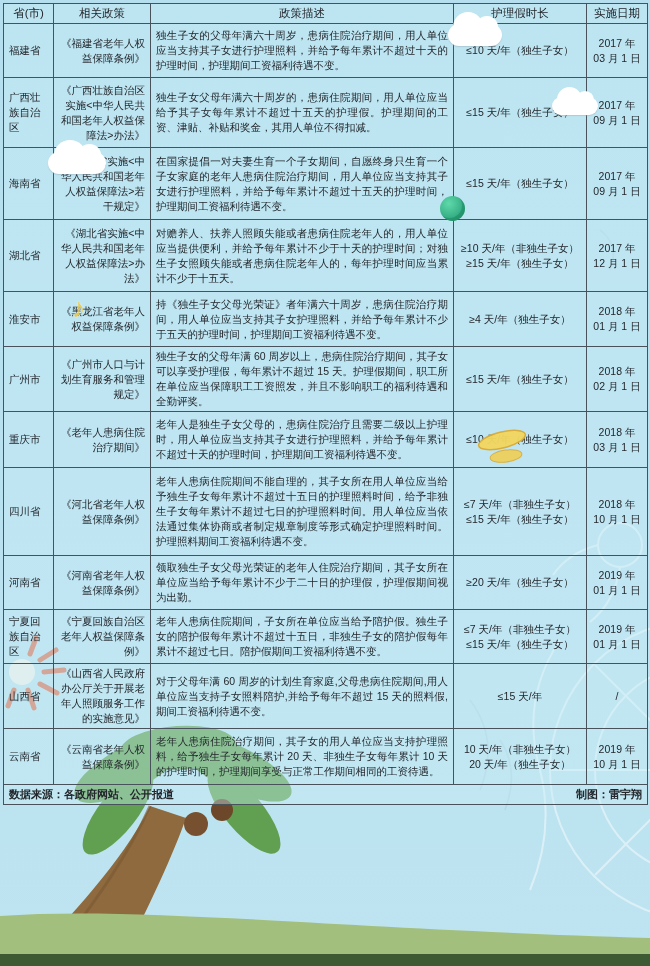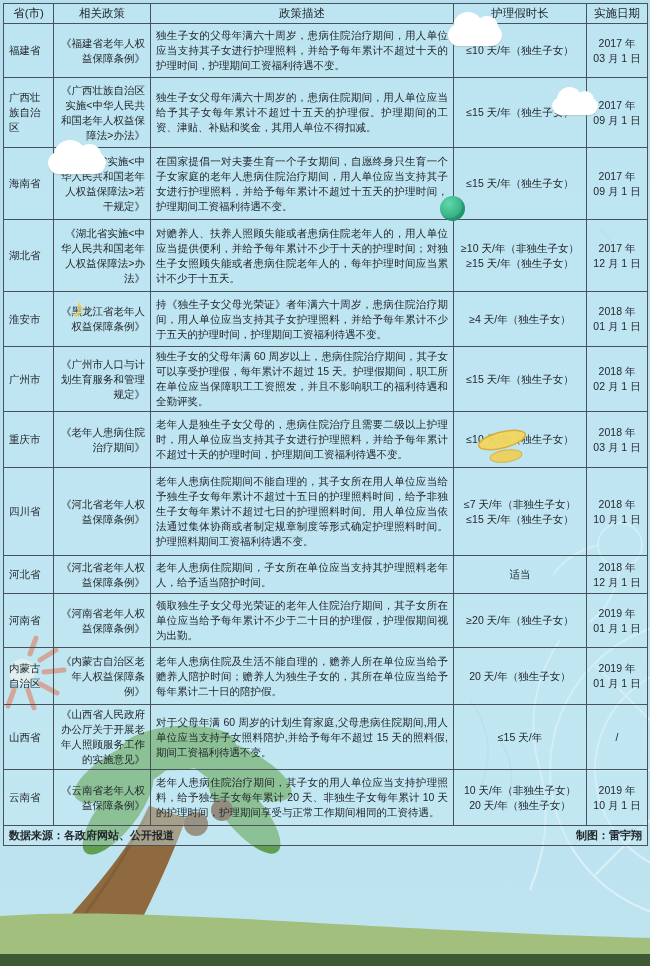--- a/index.html
+++ b/index.html
@@ -169,41 +169,34 @@
       </tr>
       <tr style="height:88px">
         <td class="c-prov">四川省</td>
         <td class="c-pol">《河北省老年人权益保障条例》</td>
         <td class="c-desc">老年人患病住院期间不能自理的，其子女所在用人单位应当给予独生子女每年累计不超过十五日的护理照料时间，给予非独生子女每年累计不超过七日的护理照料时间。用人单位应当依法通过集体协商或者制定规章制度等形式确定护理照料时间。护理照料期间工资福利待遇不变。</td>
         <td class="c-dur">≤7 天/年（非独生子女）
 ≤15 天/年（独生子女）</td>
         <td class="c-date">2018 年
 10 月 1 日</td>
       </tr>
-      <tr style="height:38px">
-        <td class="c-prov">河北省</td>
-        <td class="c-pol">《河北省老年人权益保障条例》</td>
-        <td class="c-desc">老年人患病住院期间，子女所在单位应当支持其护理照料老年人，给予适当陪护时间。</td>
-        <td class="c-dur">适当</td>
-        <td class="c-date">2018 年
-12 月 1 日</td>
-      </tr>
       <tr style="height:54px">
         <td class="c-prov">河南省</td>
         <td class="c-pol">《河南省老年人权益保障条例》</td>
         <td class="c-desc">领取独生子女父母光荣证的老年人住院治疗期间，其子女所在单位应当给予每年累计不少于二十日的护理假，护理假期间视为出勤。</td>
         <td class="c-dur">≥20 天/年（独生子女）</td>
         <td class="c-date">2019 年
 01 月 1 日</td>
       </tr>
-      <tr style="height:57px">
-        <td class="c-prov">内蒙古自治区</td>
-        <td class="c-pol">《内蒙古自治区老年人权益保障条例》</td>
-        <td class="c-desc">老年人患病住院及生活不能自理的，赡养人所在单位应当给予赡养人陪护时间；赡养人为独生子女的，其所在单位应当给予每年累计二十日的陪护假。</td>
-        <td class="c-dur">20 天/年（独生子女）</td>
+      <tr style="height:54px">
+        <td class="c-prov">宁夏回族自治区</td>
+        <td class="c-pol">《宁夏回族自治区老年人权益保障条例》</td>
+        <td class="c-desc">老年人患病住院期间，子女所在单位应当给予陪护假。独生子女的陪护假每年累计不超过十五日，非独生子女的陪护假每年累计不超过七日。陪护假期间工资福利待遇不变。</td>
+        <td class="c-dur">≤7 天/年（非独生子女）
+≤15 天/年（独生子女）</td>
         <td class="c-date">2019 年
 01 月 1 日</td>
       </tr>
       <tr style="height:64px">
         <td class="c-prov">山西省</td>
         <td class="c-pol">《山西省人民政府办公厅关于开展老年人照顾服务工作的实施意见》</td>
         <td class="c-desc">对于父母年满 60 周岁的计划生育家庭,父母患病住院期间,用人单位应当支持子女照料陪护,并给予每年不超过 15 天的照料假,期间工资福利待遇不变。</td>
         <td class="c-dur">≤15 天/年</td>
         <td class="c-date">/</td>
       </tr>

